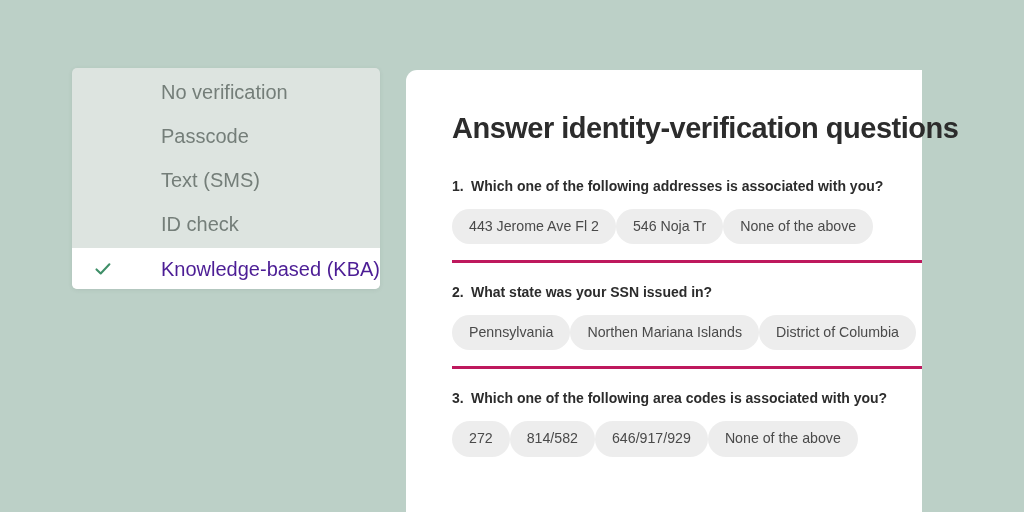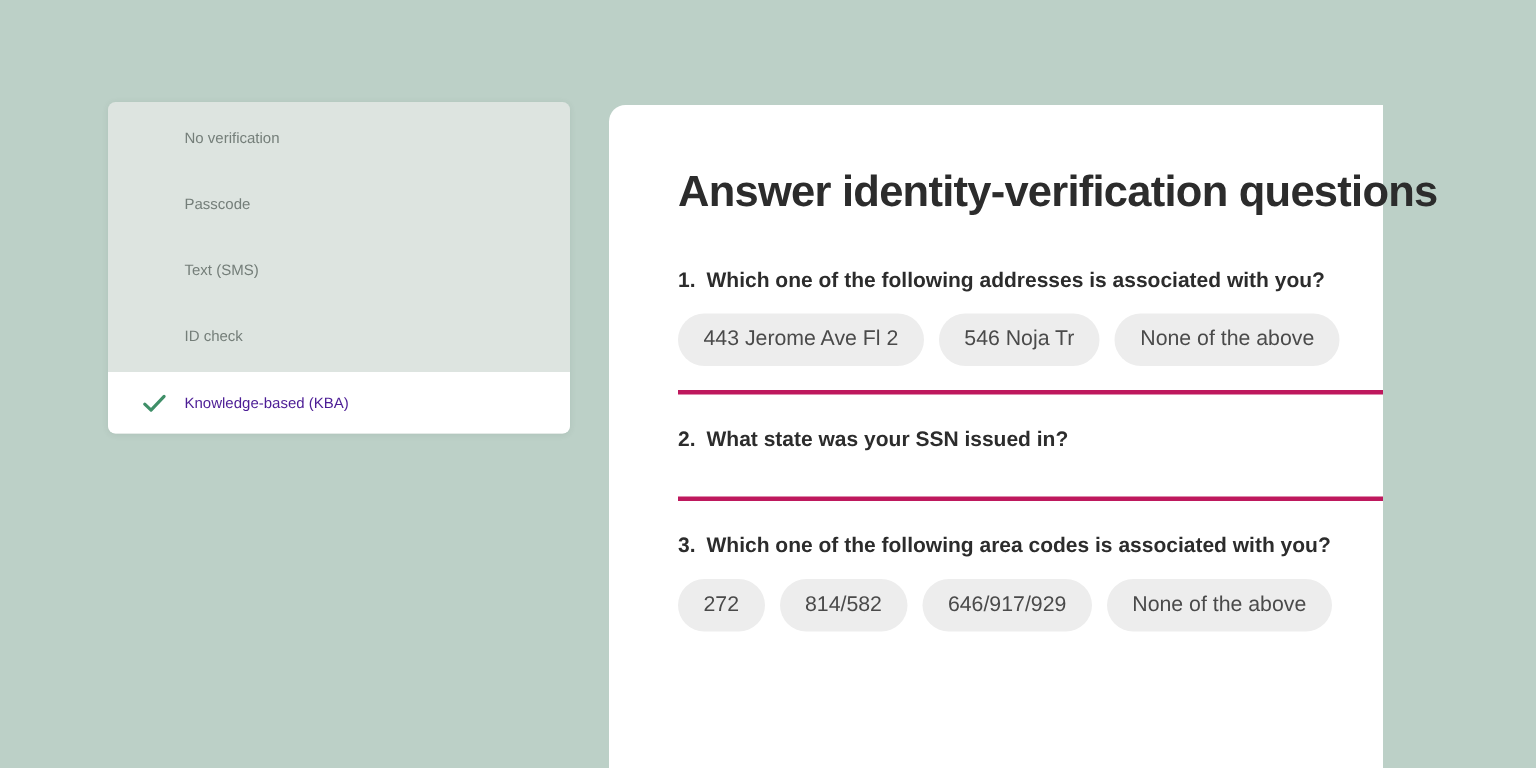--- a/index.html
+++ b/index.html
@@ -68,21 +68,21 @@
     white-space: nowrap;
   }
   .question-text .qnum {
     display: inline-block;
     min-width: 19px;
   }
 
   .options-row {
     display: flex;
     flex-wrap: wrap;
-    gap: 10px;
+    gap: 0;
     align-items: center;
   }
 
   .option-pill {
     background: #ededed;
     color: #4a4a4a;
     font-size: 14.2px;
     line-height: 1;
     padding: 10px 17px 11px 17px;
     border-radius: 999px;
@@ -109,23 +109,24 @@
     height: 44px;
     display: flex;
     align-items: center;
     padding-left: 51px;
     box-sizing: border-box;
     cursor: pointer;
     user-select: none;
   }
 
   .menu-item .menu-label {
-    font-size: 10px;
+    font-size: 20px;
     color: #747e79;
     white-space: nowrap;
+    margin-left: 38px;
   }
 
   .menu-item.first {
     margin-top: 2px;
   }
 
   .menu-item.selected {
     background: #ffffff;
     height: 42px;
     margin-top: 2px;
@@ -164,20 +165,25 @@
         <div class="question-block">
           <div class="question-text"><span class="qnum">1.</span><span>Which one of the following addresses is associated with you?</span></div>
           <div class="options-row">
             <div class="option-pill">443 Jerome Ave Fl 2</div>
             <div class="option-pill">546 Noja Tr</div>
             <div class="option-pill">None of the above</div>
           </div>
         </div>
         <div class="question-block">
           <div class="question-text"><span class="qnum">2.</span><span>What state was your SSN issued in?</span></div>
+          <div class="options-row">
+            <div class="option-pill">Pennsylvania</div>
+            <div class="option-pill">Northen Mariana Islands</div>
+            <div class="option-pill">District of Columbia</div>
+          </div>
         </div>
         <div class="question-block">
           <div class="question-text"><span class="qnum">3.</span><span>Which one of the following area codes is associated with you?</span></div>
           <div class="options-row">
             <div class="option-pill">272</div>
             <div class="option-pill">814/582</div>
             <div class="option-pill">646/917/929</div>
             <div class="option-pill">None of the above</div>
           </div>
         </div>

